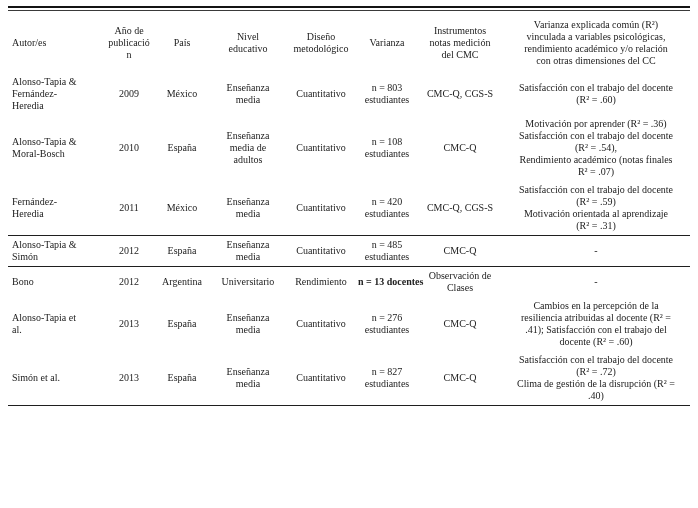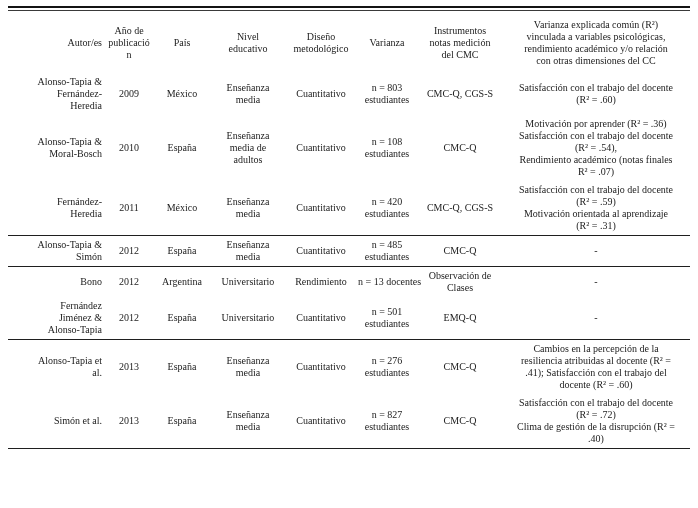--- a/index.html
+++ b/index.html
@@ -20,24 +20,24 @@
   col.w-country{width:56px;}
   col.w-level{width:76px;}
   col.w-design{width:70px;}
   col.w-sample{width:62px;}
   col.w-instr{width:84px;}
   col.w-var{width:188px;}
   th,td{
     font-weight:normal;text-align:center;vertical-align:middle;
     padding:3px 2px;white-space:pre-line;word-wrap:break-word;
   }
-  th.a,td.a{text-align:right;padding-left:4px;}
+  th.a,td.a{text-align:left;padding-left:4px;}
   thead th{padding-top:6px;padding-bottom:6px;}
   tr.sep>td{border-bottom:1.5px solid #1f1f1f;}
-  td.nw{white-space:nowrap;}
+  td.nw{white-space:nowrap;font-weight:bold;}
 </style>
 </head>
 <body>
 
 <div class="page">
   <div class="tbl-area">
     <div class="top-rule"></div>
     <div class="top-rule2"></div>
 
     <table>
@@ -139,33 +139,20 @@
           <td class="a">Bono</td>
           <td>2012</td>
           <td>Argentina</td>
           <td>Universitario</td>
           <td>Rendimiento</td>
           <td class="nw">n = 13 docentes</td>
           <td>Observación de
 Clases</td>
           <td>-</td>
         </tr>
-        <tr class="sep">
-          <td class="a">Fernández
-Jiménez &amp;
-Alonso-Tapia</td>
-          <td>2012</td>
-          <td>España</td>
-          <td>Universitario</td>
-          <td>Cuantitativo</td>
-          <td>n = 501
-estudiantes</td>
-          <td>EMQ-Q</td>
-          <td>-</td>
-        </tr>
         <tr>
           <td class="a">Alonso-Tapia et
 al.</td>
           <td>2013</td>
           <td>España</td>
           <td>Enseñanza
 media</td>
           <td>Cuantitativo</td>
           <td>n = 276
 estudiantes</td>

